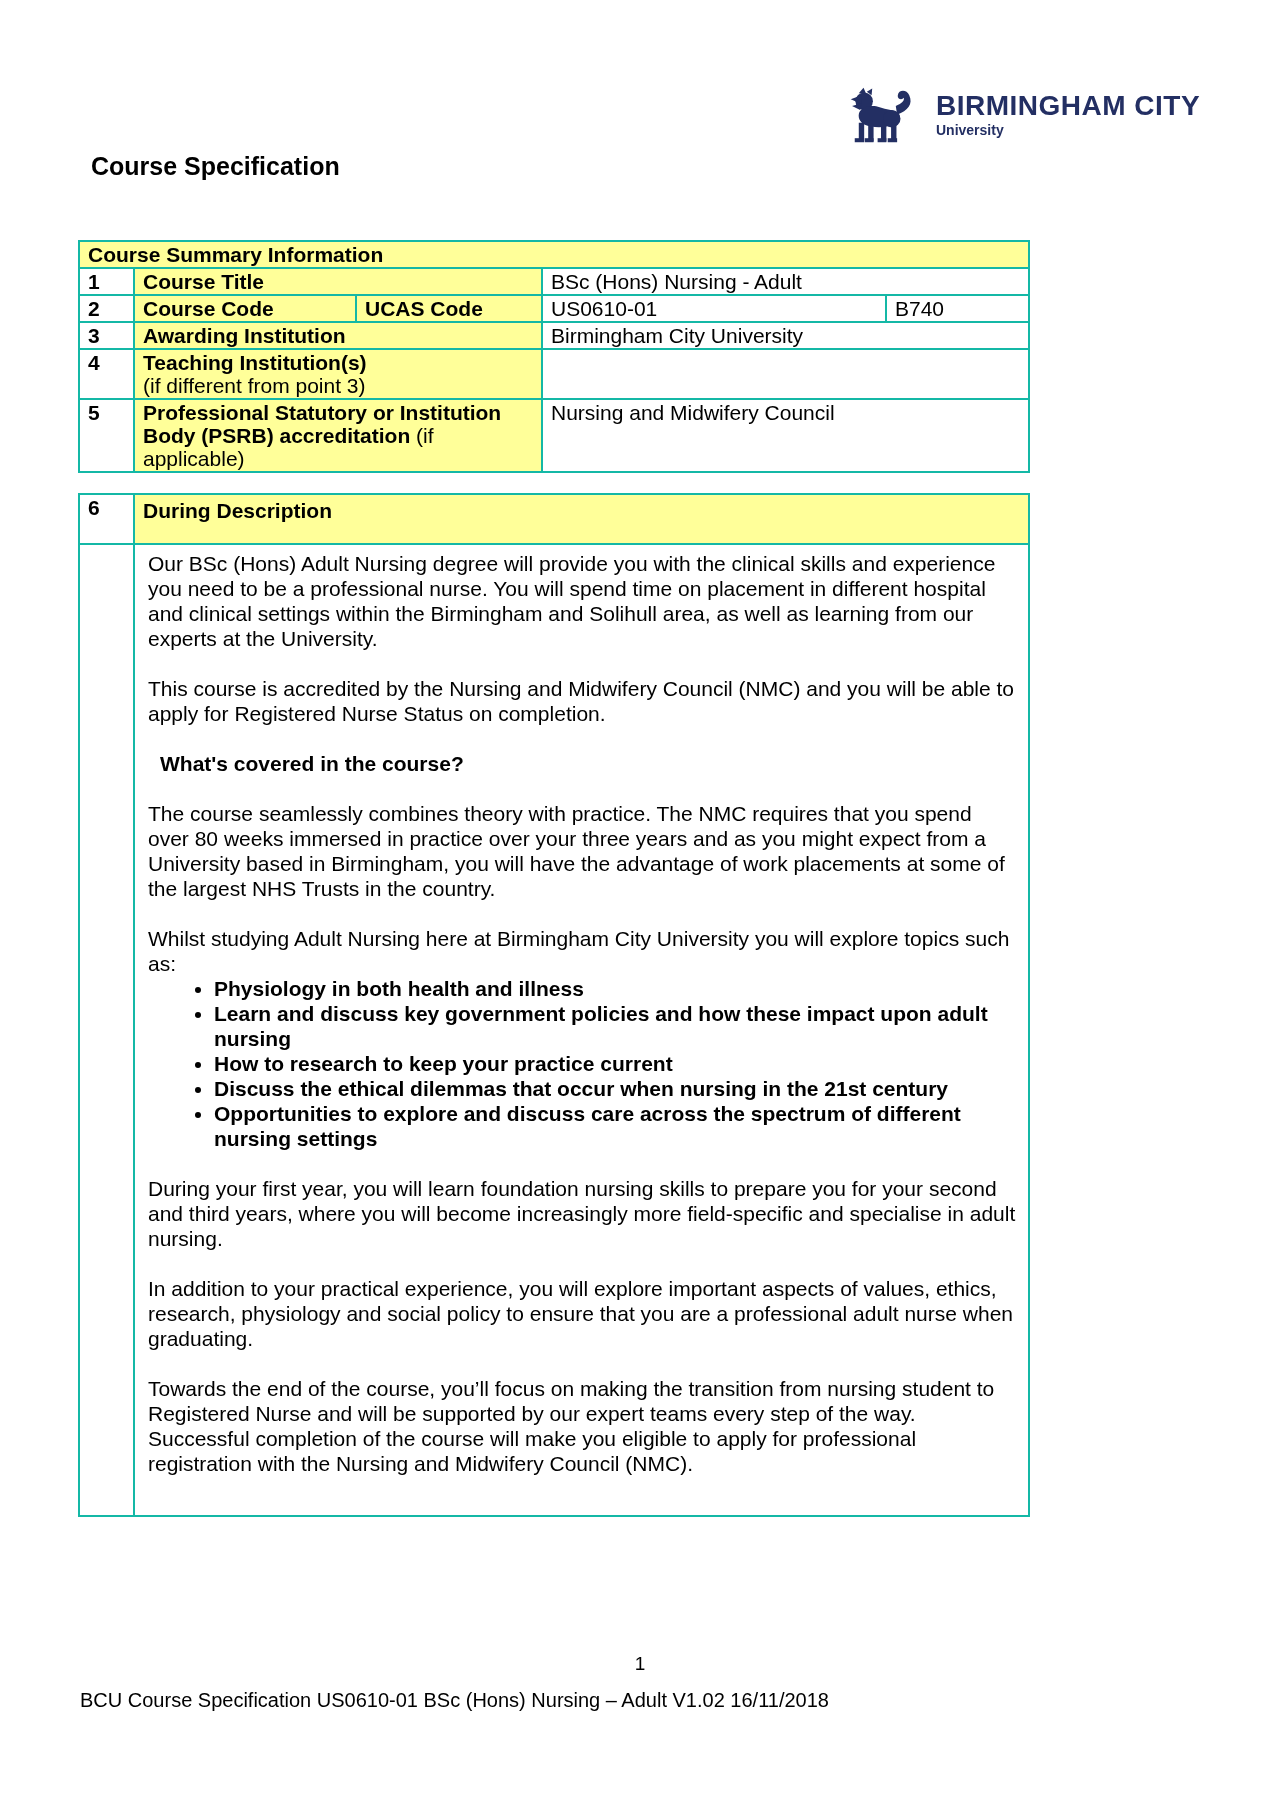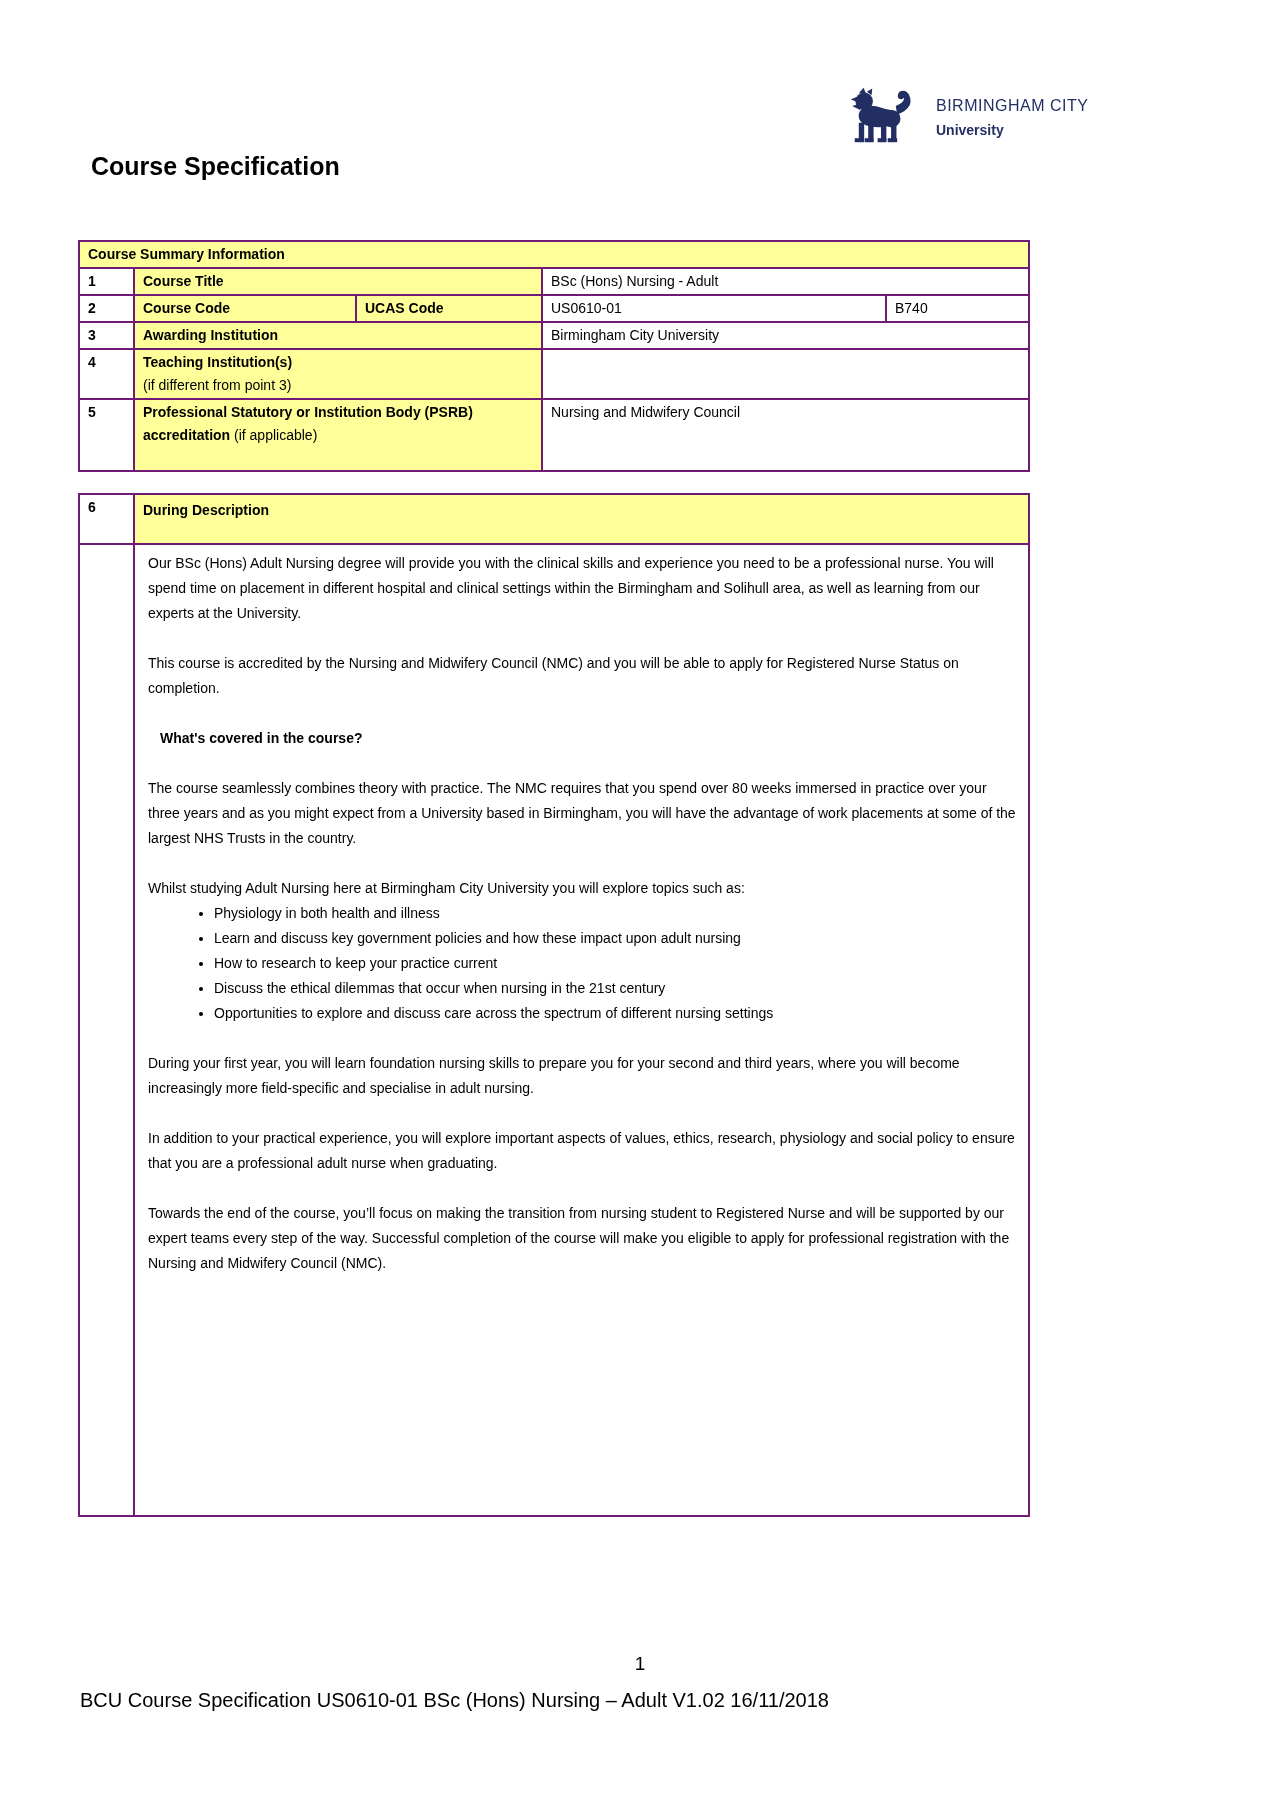--- a/index.html
+++ b/index.html
@@ -19,22 +19,22 @@
     position: absolute;
     left: 846px;
     top: 84px;
     display: flex;
     align-items: center;
     gap: 16px;
   }
   .logo svg { display: block; }
   .logo-text { color: var(--navy, #232F63); }
   .logo-l1 {
-    font-weight: normal;
-    font-size: 16px;
+    font-weight: bold;
+    font-size: 28px;
     letter-spacing: 0.5px;
     line-height: 26px;
   }
   .logo-l2 {
     font-weight: bold;
     font-size: 14px;
     line-height: 20px;
     margin-top: 1px;
   }
 
@@ -52,24 +52,24 @@
   table.tbl {
     border-collapse: collapse;
     table-layout: fixed;
     position: absolute;
     left: 78px;
     width: 950px;
   }
   table.summary { top: 240px; }
   table.desc    { top: 493px; }
   .tbl td {
-    border: 2px solid #701a75;
+    border: 2px solid #14b8a6;
     vertical-align: top;
     padding: 1px 8px;
-    font-size: 14px;
+    font-size: 21px;
     line-height: 23px;
   }
   .hl { background: var(--highlight, #FFFF99); }
   .b  { font-weight: bold; }
   .num { text-align: left; padding-left: 14px; }
   .note { font-weight: normal; }
   .summary .hdr td { height: 24px; }
   .summary tr.r1 td, .summary tr.r2 td, .summary tr.r3 td { height: 26px; }
   .summary tr.r4 td { height: 47px; }
   .summary tr.r5 td { height: 72px; }
@@ -83,21 +83,21 @@
     line-height: 25px;
   }
   .desc .dbody p { margin: 0 0 25px; }
   .desc .dbody p.tight { margin-bottom: 0; }
   .desc .dbody p.last  { margin-bottom: 0; }
   .desc .dbody .subhead { font-weight: bold; margin-left: 12px; }
   .desc .dbody ul {
     margin: 0 0 25px;
     padding-left: 66px;
   }
-  .desc .dbody li { line-height: 25px; }
+  .desc .dbody li { line-height: 25px; font-weight: bold; }
 
   
   .pagenum {
     position: absolute;
     left: 0;
     top: 1652px;
     width: 1280px;
     text-align: center;
     font-size: 19px;
     line-height: 24px;

